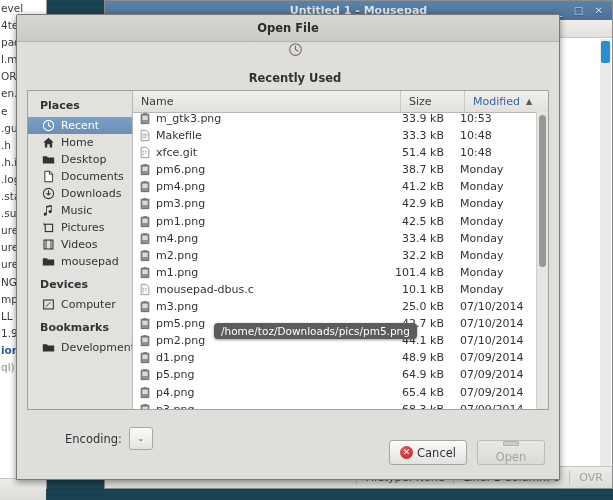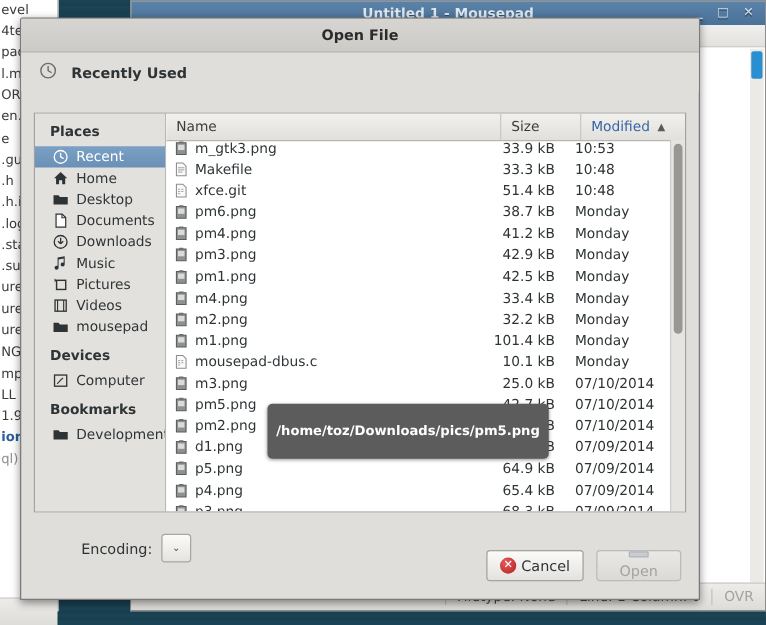--- a/index.html
+++ b/index.html
@@ -43,21 +43,21 @@
      background:linear-gradient(#eeecea,#dedcd8);border-top:1px solid #c9c7c4;}
 
   
   #dialog{position:absolute;left:16px;top:14px;width:544px;height:466px;
      background:#e0dedb;border:1px solid #7a7a7a;border-radius:2px 2px 0 0;
      box-shadow:0 2px 7px rgba(0,0,0,.45);box-sizing:border-box;}
   #dlg-titlebar{height:26px;background:linear-gradient(#d7d5d2,#cdcbc7);
      border-bottom:1px solid #b3b1ad;position:relative;}
   #dlg-title{line-height:26px;text-align:center;font-size:11.5px;font-weight:bold;color:#2b2b2b;}
   #dlg-loc{height:31px;display:flex;align-items:center;padding:0 0 0 14px;gap:11px;
-     background:#e0dedb;}
+     background:#e0dedb;flex-direction:column;}
   #dlg-loc .lbl{font-size:11.5px;font-weight:bold;color:#2e3436;}
 
   #panes{position:absolute;left:10px;top:75px;right:10px;height:320px;display:flex;
      border:1px solid #a3a19e;background:#fff;box-sizing:border-box;}
   
   #places{width:105px;background:#e3e1de;border-right:1px solid #b9b7b4;
      box-sizing:border-box;padding-top:0;overflow:hidden;}
   .pl-head{font-size:11px;font-weight:bold;color:#2e3436;padding:8px 0 5px 12px;}
   .pl-item{display:flex;align-items:center;gap:6px;height:17px;padding-left:14px;
      font-size:11px;color:#2e3436;white-space:nowrap;}
@@ -77,22 +77,22 @@
   #fl-rows{position:absolute;left:0;right:12px;top:21px;bottom:0;overflow:hidden;}
   .fl-row{display:flex;align-items:flex-start;height:17.1px;font-size:11px;color:#2e3436;}
   .fl-row .c-name{flex:1;display:flex;align-items:center;gap:5px;padding-left:6px;overflow:hidden;white-space:nowrap;}
   .fl-row .c-size{width:64px;text-align:right;padding-right:8px;box-sizing:border-box;}
   .fl-row .c-mod{width:84px;padding-left:8px;box-sizing:border-box;}
   .fi{width:12px;height:13px;flex:0 0 12px;}
   #fl-vscroll{position:absolute;right:0;top:21px;bottom:0;width:12px;background:#e6e4e1;border-left:1px solid #cfcdca;box-sizing:border-box;}
   #fl-vthumb{position:absolute;left:2px;top:3px;width:7px;height:152px;background:#999793;border-radius:4px;}
   
   #tooltip{position:absolute;left:197px;top:308px;background:#5c5c5c;color:#fff;
-     font-size:10.5px;padding:16px 7px;border-radius:4px;white-space:nowrap;
-     box-shadow:0 1px 3px rgba(0,0,0,.4);font-weight:bold;}
+     font-size:10.5px;padding:2px 7px;border-radius:4px;white-space:nowrap;
+     box-shadow:0 1px 3px rgba(0,0,0,.4);}
 
   
   #enc{position:absolute;left:48px;top:412px;display:flex;align-items:center;gap:7px;}
   #enc .lbl{font-size:11.5px;color:#2e3436;}
   #enc-combo{width:22px;height:21px;border:1px solid #a9a7a4;border-radius:3px;
      background:linear-gradient(#fbfbfa,#e5e3e0);display:flex;align-items:center;justify-content:center;
      font-size:8px;color:#55534f;}
   
   #actions{position:absolute;right:14px;bottom:14px;display:flex;gap:10px;}
   .btn{height:25px;min-width:68px;border:1px solid #a6a4a1;border-radius:3px;

